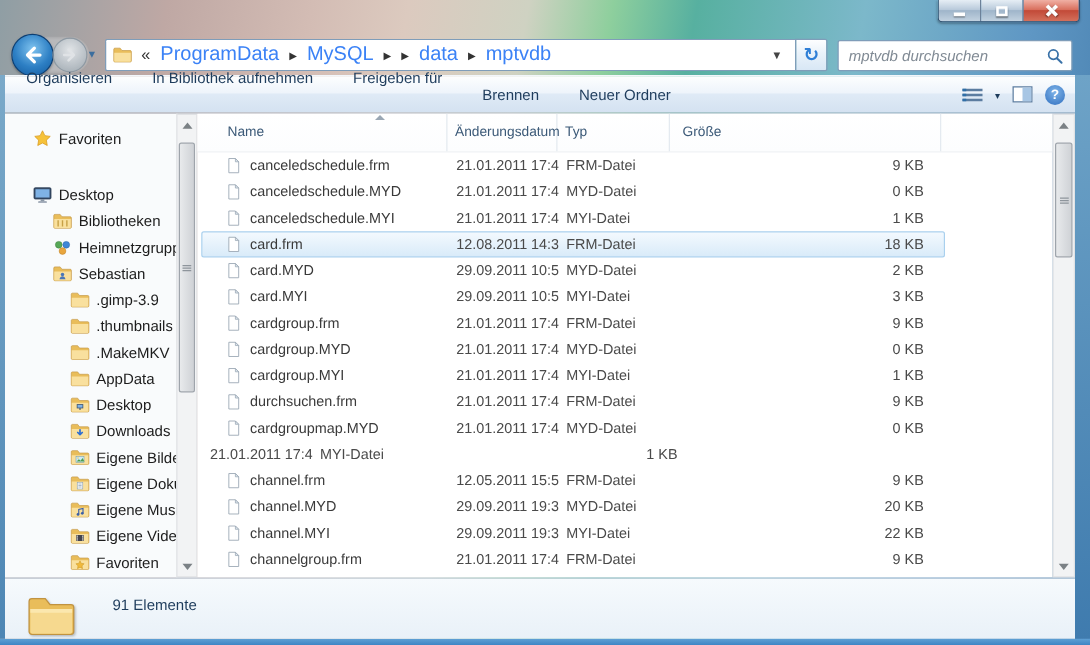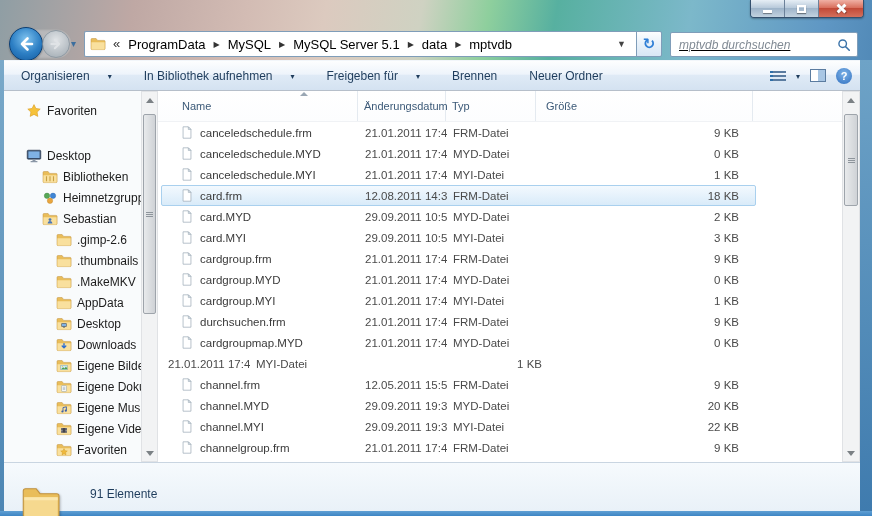--- a/index.html
+++ b/index.html
@@ -25,31 +25,31 @@
   
   .nav-pill{position:absolute;left:8px;top:29px;width:64px;height:30px;border-radius:15px;background:rgba(255,255,255,.25);box-shadow:inset 0 0 3px rgba(0,0,0,.25);}
   .nav-btn{position:absolute;border-radius:50%;display:flex;align-items:center;justify-content:center;}
   .back-btn{left:9px;top:27px;width:34px;height:34px;background:radial-gradient(circle at 50% 35%,#7fc3ef,#2d7fc4 55%,#135a9e);border:1px solid #0c3f74;box-shadow:0 1px 2px rgba(0,0,0,.35);}
   .fwd-btn{left:42px;top:30px;width:28px;height:28px;background:radial-gradient(circle at 50% 35%,#e8ecef,#b9c2c9 60%,#9aa6af);border:1px solid #8795a0;opacity:.85;}
   .nav-chevron{position:absolute;left:71px;top:38px;font-size:10px;color:#3c6e9e;}
   .addressbar{position:absolute;left:84px;top:31px;width:552px;height:26px;background:#fff;border:1px solid #7f9db9;border-right:none;border-radius:2px 0 0 2px;display:flex;align-items:center;padding:0 4px;}
   .addr-folder{width:18px;height:16px;margin-right:4px;flex:0 0 auto;}
   .addr-overflow{color:#333;font-size:13px;margin:0 4px 2px 2px;}
   .crumb{display:flex;align-items:center;}
-  .crumb-label{font-size:13px;color:#000000;padding:2px 4px;white-space:nowrap;}
+  .crumb-label{font-size:16px;color:#3b82f6;padding:2px 4px;white-space:nowrap;}
   .crumb-sep{font-size:8px;color:#333;padding:0 4px;}
   .addr-dropdown{margin-left:auto;font-size:9px;color:#444;padding:0 6px;}
   .refresh-btn{position:absolute;left:636px;top:31px;width:26px;height:26px;border:1px solid #7f9db9;border-radius:0 2px 2px 0;background:linear-gradient(#fdfeff,#e9f2fa 45%,#d8e7f5);display:flex;align-items:center;justify-content:center;color:#2f7fd6;font-size:15px;font-weight:bold;}
   .searchbox{position:absolute;left:670px;top:32px;width:188px;height:25px;background:#fff;border:1px solid #7f9db9;border-radius:2px;display:flex;align-items:center;padding:0 6px;}
-  .searchbox input{flex:1;border:none;outline:none;font-size:12px;min-width:0;background:transparent;text-decoration:underline;}
+  .searchbox input{flex:1;border:none;outline:none;font-size:12px;min-width:0;background:transparent;}
   .searchbox input::placeholder{font-style:italic;color:#808a94;}
 
   
   .toolbar{position:absolute;left:4px;right:12px;top:60px;height:31px;background:linear-gradient(#fdfefe,#eef4fb 45%,#dfeaf6 50%,#d4e2f1);border-top:1px solid #f2f6fa;border-bottom:1px solid #b6bfca;display:flex;align-items:center;padding:0 8px;}
-  .tb-item{display:flex;align-items:center;gap:18px;padding:4px 9px;margin-right:14px;color:#1e3c5c;font-size:12px;border-radius:3px;cursor:default;}
+  .tb-item{display:flex;align-items:center;gap:18px;padding:4px 9px;margin-right:14px;color:#1e3c5c;font-size:12px;border-radius:3px;cursor:default;flex-direction:column;}
   .tb-dd{font-size:8px;color:#1e3c5c;margin-top:1px;}
   .tb-right{margin-left:auto;display:flex;align-items:center;gap:10px;}
   .views-icon{display:flex;flex-direction:column;gap:2px;}
   .views-icon i{display:block;width:16px;height:2px;background:#5b7ca0;position:relative;}
   .views-icon i:before{content:"";position:absolute;left:-0px;width:3px;height:2px;background:#2f6fa8;}
   .pane-icon{width:16px;height:13px;border:1px solid #5b7ca0;background:#fff;position:relative;}
   .pane-icon:before{content:"";position:absolute;right:0;top:0;bottom:0;width:7px;background:#a8c6e4;}
   .help-icon{width:16px;height:16px;border-radius:50%;background:radial-gradient(circle at 50% 35%,#7fb4e8,#2f6fc0);color:#fff;font-size:11px;font-weight:bold;display:flex;align-items:center;justify-content:center;}
 
   
@@ -85,21 +85,21 @@
   .file-row{display:flex;align-items:center;height:21px;font-size:11.5px;color:#3a3a3a;position:relative;width:595px;margin-left:3px;border:1px solid transparent;border-radius:2px;}
   .file-row.selected{background:linear-gradient(#f3f9fe,#d9ebf9);border-color:#a9d0ee;}
   .cell{padding:0 6px;white-space:nowrap;overflow:hidden;}
   .cell.c-name{width:197px;display:flex;align-items:center;gap:6px;padding-left:18px;}
   .cell.c-name svg{width:14px;height:15px;flex:0 0 auto;}
   .cell.c-date{width:88px;color:#4a4a4a;}
   .cell.c-type{width:90px;color:#4a4a4a;}
   .cell.c-size{width:210px;text-align:right;color:#4a4a4a;padding-right:8px;}
 
   
-  .statusbar{position:absolute;left:4px;right:12px;bottom:5px;height:49px;background:linear-gradient(#f6fafd,#e9f1f8);border-top:1px solid #c9d5e1;display:flex;align-items:flex-start;padding:20px 10px;gap:28px;}
+  .statusbar{position:absolute;left:4px;right:12px;bottom:5px;height:49px;background:linear-gradient(#f6fafd,#e9f1f8);border-top:1px solid #c9d5e1;display:flex;align-items:flex-start;padding:10px 10px;gap:28px;}
   .status-folder{width:42px;height:38px;margin-left:6px;}
   .status-folder svg{width:42px;height:38px;filter:drop-shadow(1px 1px 1px rgba(0,0,0,.25));}
   .status-text{font-size:12px;color:#1e3c5c;margin-top:4px;}
 </style>
 </head>
 <body>
 
 <div class="window">
   <div class="border-left"></div>
   <div class="border-right"></div>
@@ -139,21 +139,20 @@
     <span style="display:flex;align-items:center;">
         <span class="crumb">
     <span class="crumb-label">ProgramData</span>
     <span class="crumb-sep">▶</span>
   </span>
         <span class="crumb">
     <span class="crumb-label">MySQL</span>
     <span class="crumb-sep">▶</span>
   </span>
         <span class="crumb">
-    <span class="crumb-label">MySQL Server 5.1</span>
     <span class="crumb-sep">▶</span>
   </span>
         <span class="crumb">
     <span class="crumb-label">data</span>
     <span class="crumb-sep">▶</span>
   </span>
         <span class="crumb">
     <span class="crumb-label">mptvdb</span>
 
   </span>
@@ -258,21 +257,21 @@
         </span>
     <span class="side-label">Sebastian</span>
   </div>
       <div class="side-item d2">
     <span class="side-icon">
           <svg viewBox="0 0 16 16">
             <path d="M1 3.4c0-.5.4-.9.9-.9h4.2l1.5 1.9h6.6c.5 0 .9.4.9.9v7.4c0 .5-.4.9-.9.9H1.9c-.5 0-.9-.4-.9-.9V3.4z" fill="#e9bd5a" stroke="#c19340" stroke-width=".5"></path>
             <path d="M1.4 6.2h13.2v6.5c0 .4-.3.7-.7.7H2.1c-.4 0-.7-.3-.7-.7V6.2z" fill="#f9e09e"></path>
           </svg>
         </span>
-    <span class="side-label">.gimp-2.6</span>
+    <span class="side-label">.gimp-3.9</span>
   </div>
       <div class="side-item d2">
     <span class="side-icon">
           <svg viewBox="0 0 16 16">
             <path d="M1 3.4c0-.5.4-.9.9-.9h4.2l1.5 1.9h6.6c.5 0 .9.4.9.9v7.4c0 .5-.4.9-.9.9H1.9c-.5 0-.9-.4-.9-.9V3.4z" fill="#e9bd5a" stroke="#c19340" stroke-width=".5"></path>
             <path d="M1.4 6.2h13.2v6.5c0 .4-.3.7-.7.7H2.1c-.4 0-.7-.3-.7-.7V6.2z" fill="#f9e09e"></path>
           </svg>
         </span>
     <span class="side-label">.thumbnails</span>
   </div>

